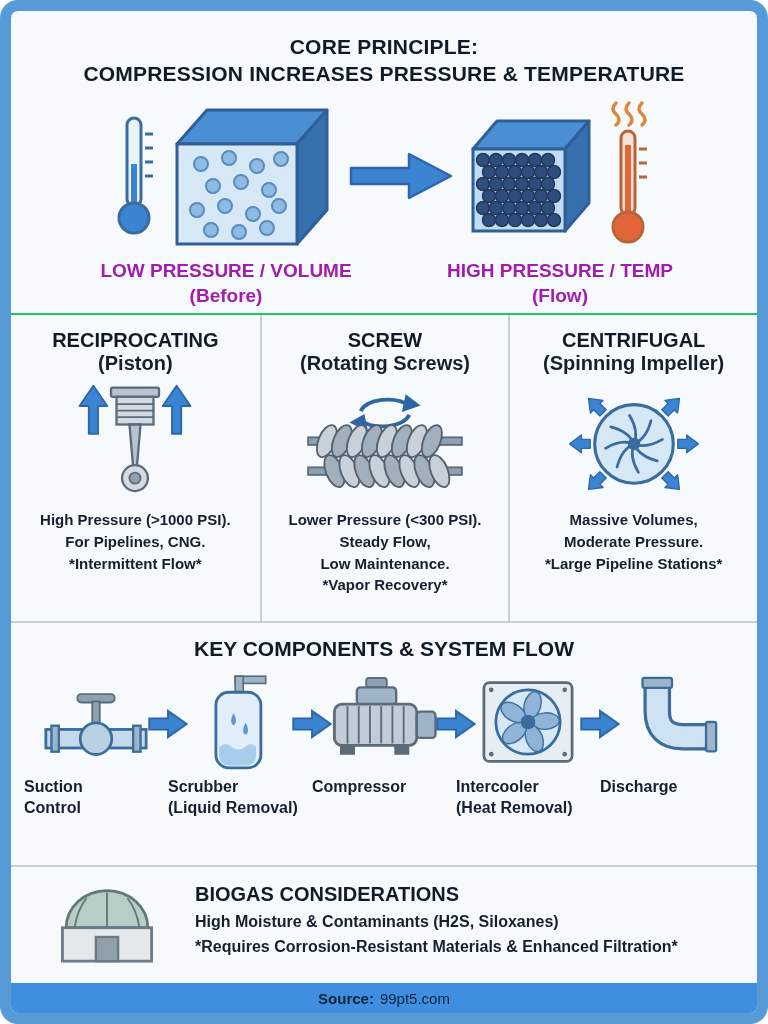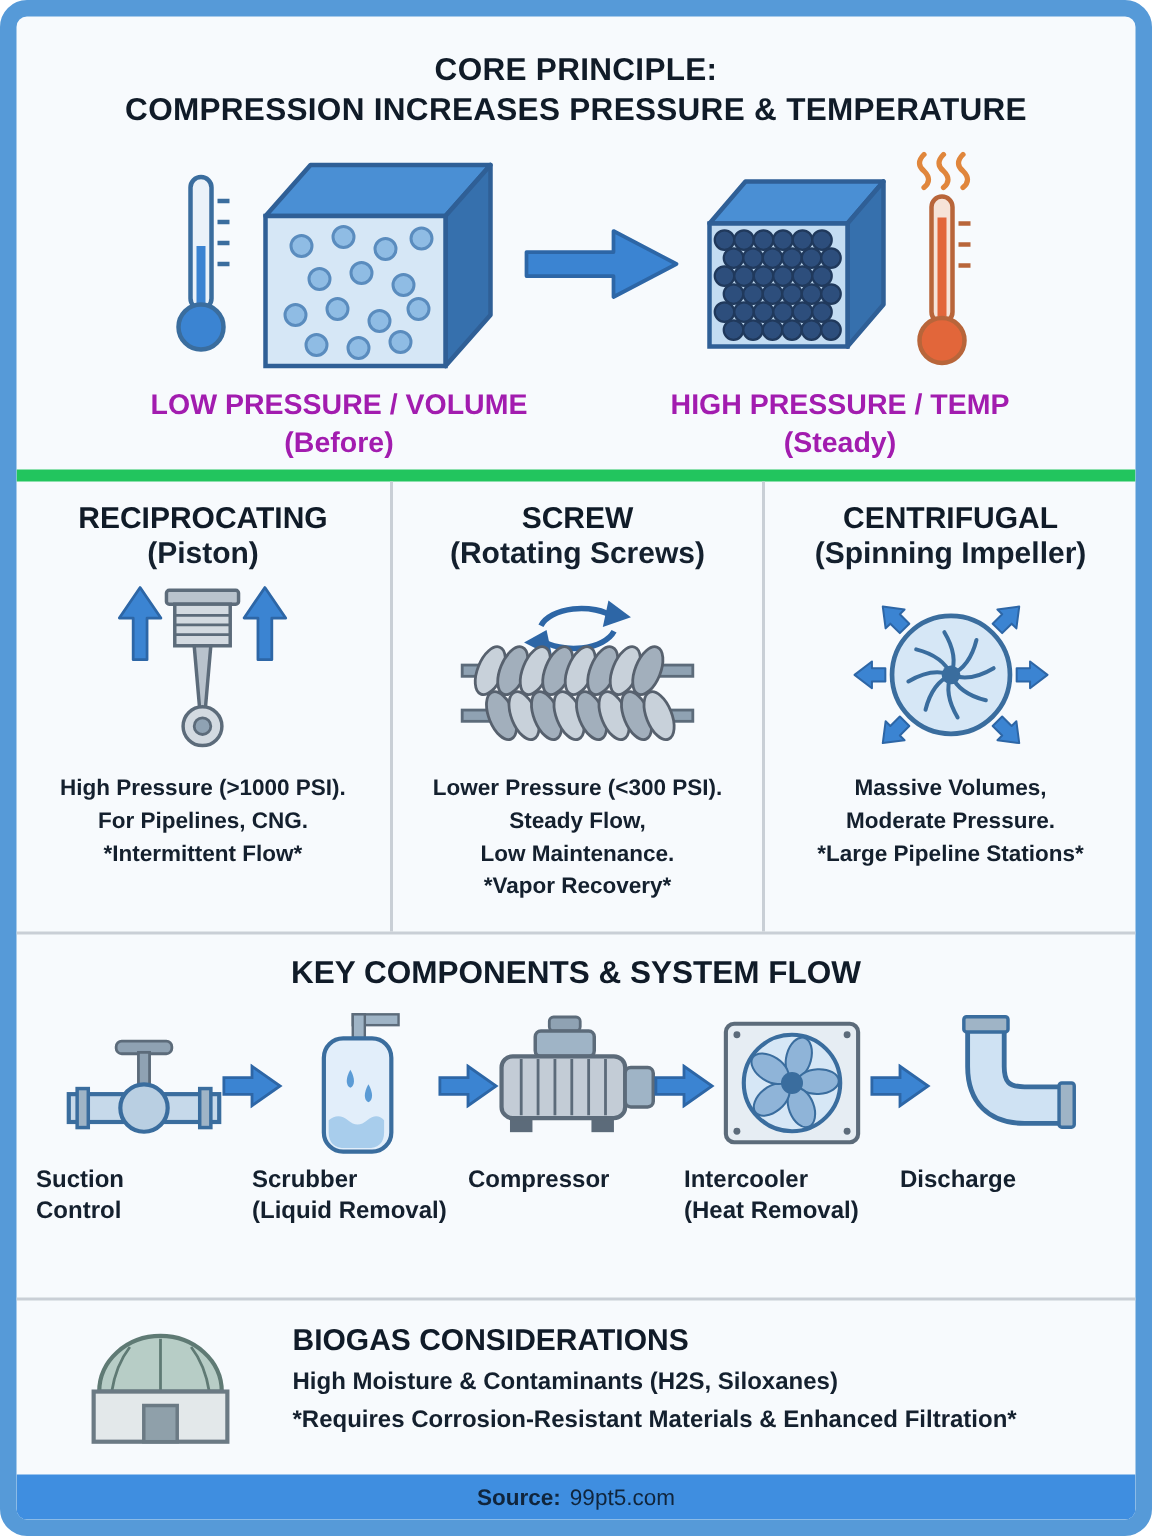--- a/index.html
+++ b/index.html
@@ -8,21 +8,21 @@
          border-radius:18px;background:#f7fafd;overflow:hidden;}
   
   .core{height:302px;box-sizing:border-box;padding-top:22px;position:relative;}
   .core-title{text-align:center;font-size:21px;font-weight:800;line-height:1.3;letter-spacing:.2px;color:#101b28;}
   .core-visual{display:flex;align-items:center;justify-content:center;gap:12px;height:160px;margin-top:8px;}
   .core-labels{position:relative;height:60px;margin-top:0;}
   .lbl{position:absolute;top:2px;text-align:center;font-size:19px;font-weight:800;line-height:1.35;color:#a21caf;}
   .lbl.before{left:20px;width:390px;}
   .lbl.after{left:404px;width:290px;}
   
-  .types{height:308px;box-sizing:border-box;display:grid;grid-template-columns:1fr 1fr 1fr;border-top:8px solid #22c55e;}
+  .types{height:308px;box-sizing:border-box;display:grid;grid-template-columns:1fr 1fr 1fr;border-top:2px solid #22c55e;}
   .type-col{text-align:center;padding:14px 8px 0;}
   .type-col + .type-col{border-left:2px solid #c9cfd6;}
   .type-name{font-size:20px;font-weight:800;color:#101b28;}
   .type-sub{font-size:20px;font-weight:700;margin-top:0;}
   .type-icon{height:128px;display:flex;align-items:center;justify-content:center;margin-top:4px;}
   .type-desc{font-size:15px;font-weight:600;line-height:1.45;margin-top:2px;}
   
   .flow{height:244px;box-sizing:border-box;border-top:2px solid #c9cfd6;padding-top:14px;}
   .flow-title{text-align:center;font-size:21px;font-weight:800;color:#101b28;}
   .flow-row{display:flex;justify-content:center;margin-top:10px;}
@@ -163,21 +163,21 @@
       </span>
     </div>
 
     <div class="core-labels">
       <div class="lbl before">
         <div>LOW PRESSURE / VOLUME</div>
         <div>(Before)</div>
       </div>
       <div class="lbl after">
         <div>HIGH PRESSURE / TEMP</div>
-        <div>(Steady)</div>
+        <div>(Flow)</div>
       </div>
     </div>
   </section>
 
   <section class="types">
 
     <div class="type-col">
       <div class="type-name">RECIPROCATING</div>
       <div class="type-sub">(Piston)</div>
       <div class="type-icon">

